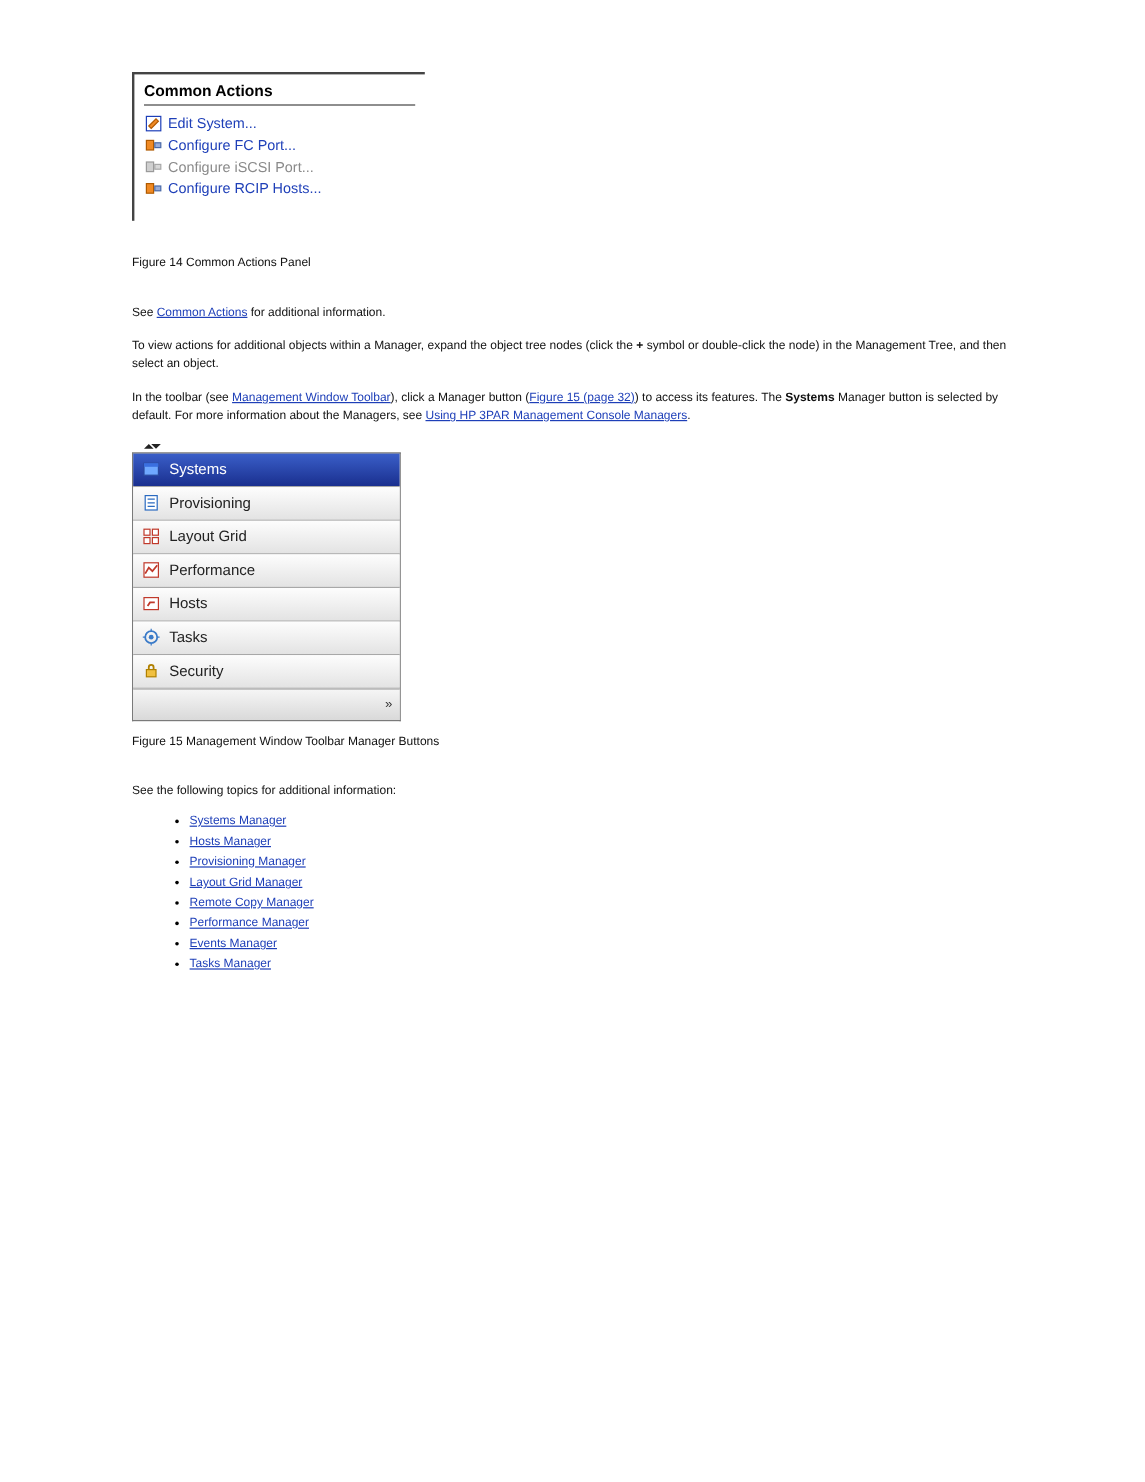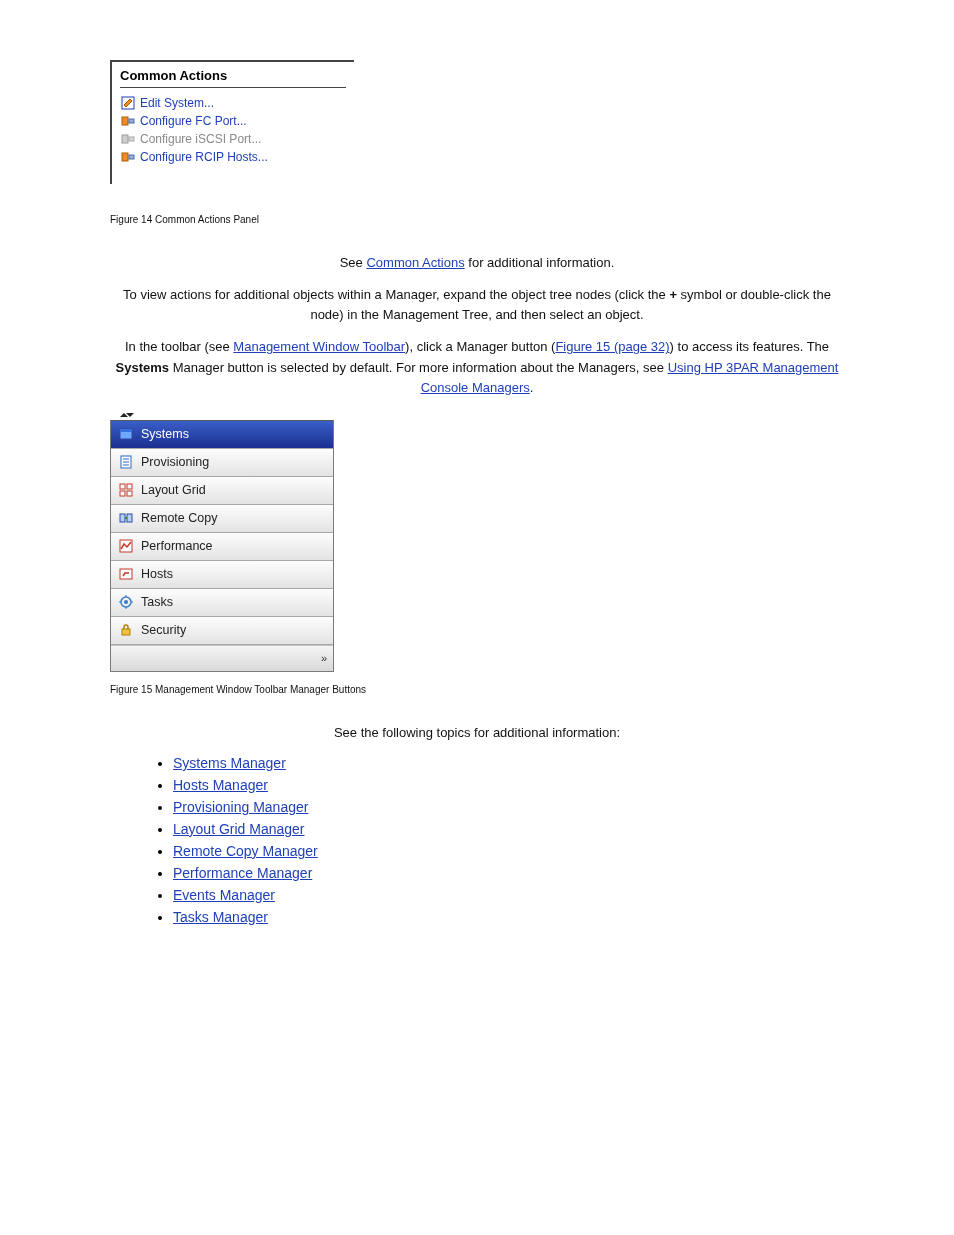--- a/index.html
+++ b/index.html
@@ -43,25 +43,24 @@
   .ca-item.disabled { color: #8a8a8a; cursor: default; }
   .ca-icon {
     width: 16px; height: 16px;
     display: inline-flex;
     align-items: center; justify-content: center;
     margin-right: 4px;
   }
 
   
   .body-text {
-    font-size: 13px;
+    font-size: 10px;
     line-height: 1.55;
     color: #111;
     margin: 12px 0;
-    text-align: center;
   }
   .figure-caption {
     font-size: 10px;
     color: #111;
     text-align: center;
     margin: 6px 0 28px 0;
   }
   .link { color: #1e3fb8; text-decoration: underline; cursor: pointer; }
   .bold { font-weight: bold; }
 
@@ -111,22 +110,22 @@
     border-top:1px solid #c4c4c4;
   }
 
   
   ul.link-list {
     list-style: disc;
     padding-left: 48px;
     margin: 10px 0 30px 0;
   }
   ul.link-list li {
-    font-size: 14px;
-    margin: 6px 15px;
+    font-size: 10px;
+    margin: 6px 0;
   }
   ul.link-list li a { color: #1e3fb8; text-decoration: underline; cursor:pointer; }
 
 </style>
 </head>
 <body>
 
 <div class="page">
 
   <div class="common-actions-panel">
@@ -218,30 +217,20 @@
       <div class="tb-item">
         <span class="tb-icon">
           <svg width="16" height="16">
               <rect x="2" y="2" width="5" height="5" fill="#fff" stroke="#c0392b"></rect>
               <rect x="9" y="2" width="5" height="5" fill="#fff" stroke="#c0392b"></rect>
               <rect x="2" y="9" width="5" height="5" fill="#fff" stroke="#c0392b"></rect>
               <rect x="9" y="9" width="5" height="5" fill="#fff" stroke="#c0392b"></rect>
             </svg>
         </span>
         <span>Layout Grid</span>
-      </div>
-      <div class="tb-item">
-        <span class="tb-icon">
-          <svg width="16" height="16">
-              <rect x="2" y="4" width="5" height="8" fill="#b8d0ff" stroke="#2a4aa0"></rect>
-              <rect x="9" y="4" width="5" height="8" fill="#b8d0ff" stroke="#2a4aa0"></rect>
-              <path d="M7 8 L9 8" stroke="#2a8a2a" stroke-width="2"></path>
-            </svg>
-        </span>
-        <span>Remote Copy</span>
       </div>
       <div class="tb-item">
         <span class="tb-icon">
           <svg width="16" height="16">
               <rect x="2" y="2" width="12" height="12" fill="#fff" stroke="#c0392b"></rect>
               <polyline points="3,11 6,6 9,9 13,4" fill="none" stroke="#c0392b" stroke-width="1.5"></polyline>
             </svg>
         </span>
         <span>Performance</span>
       </div>

